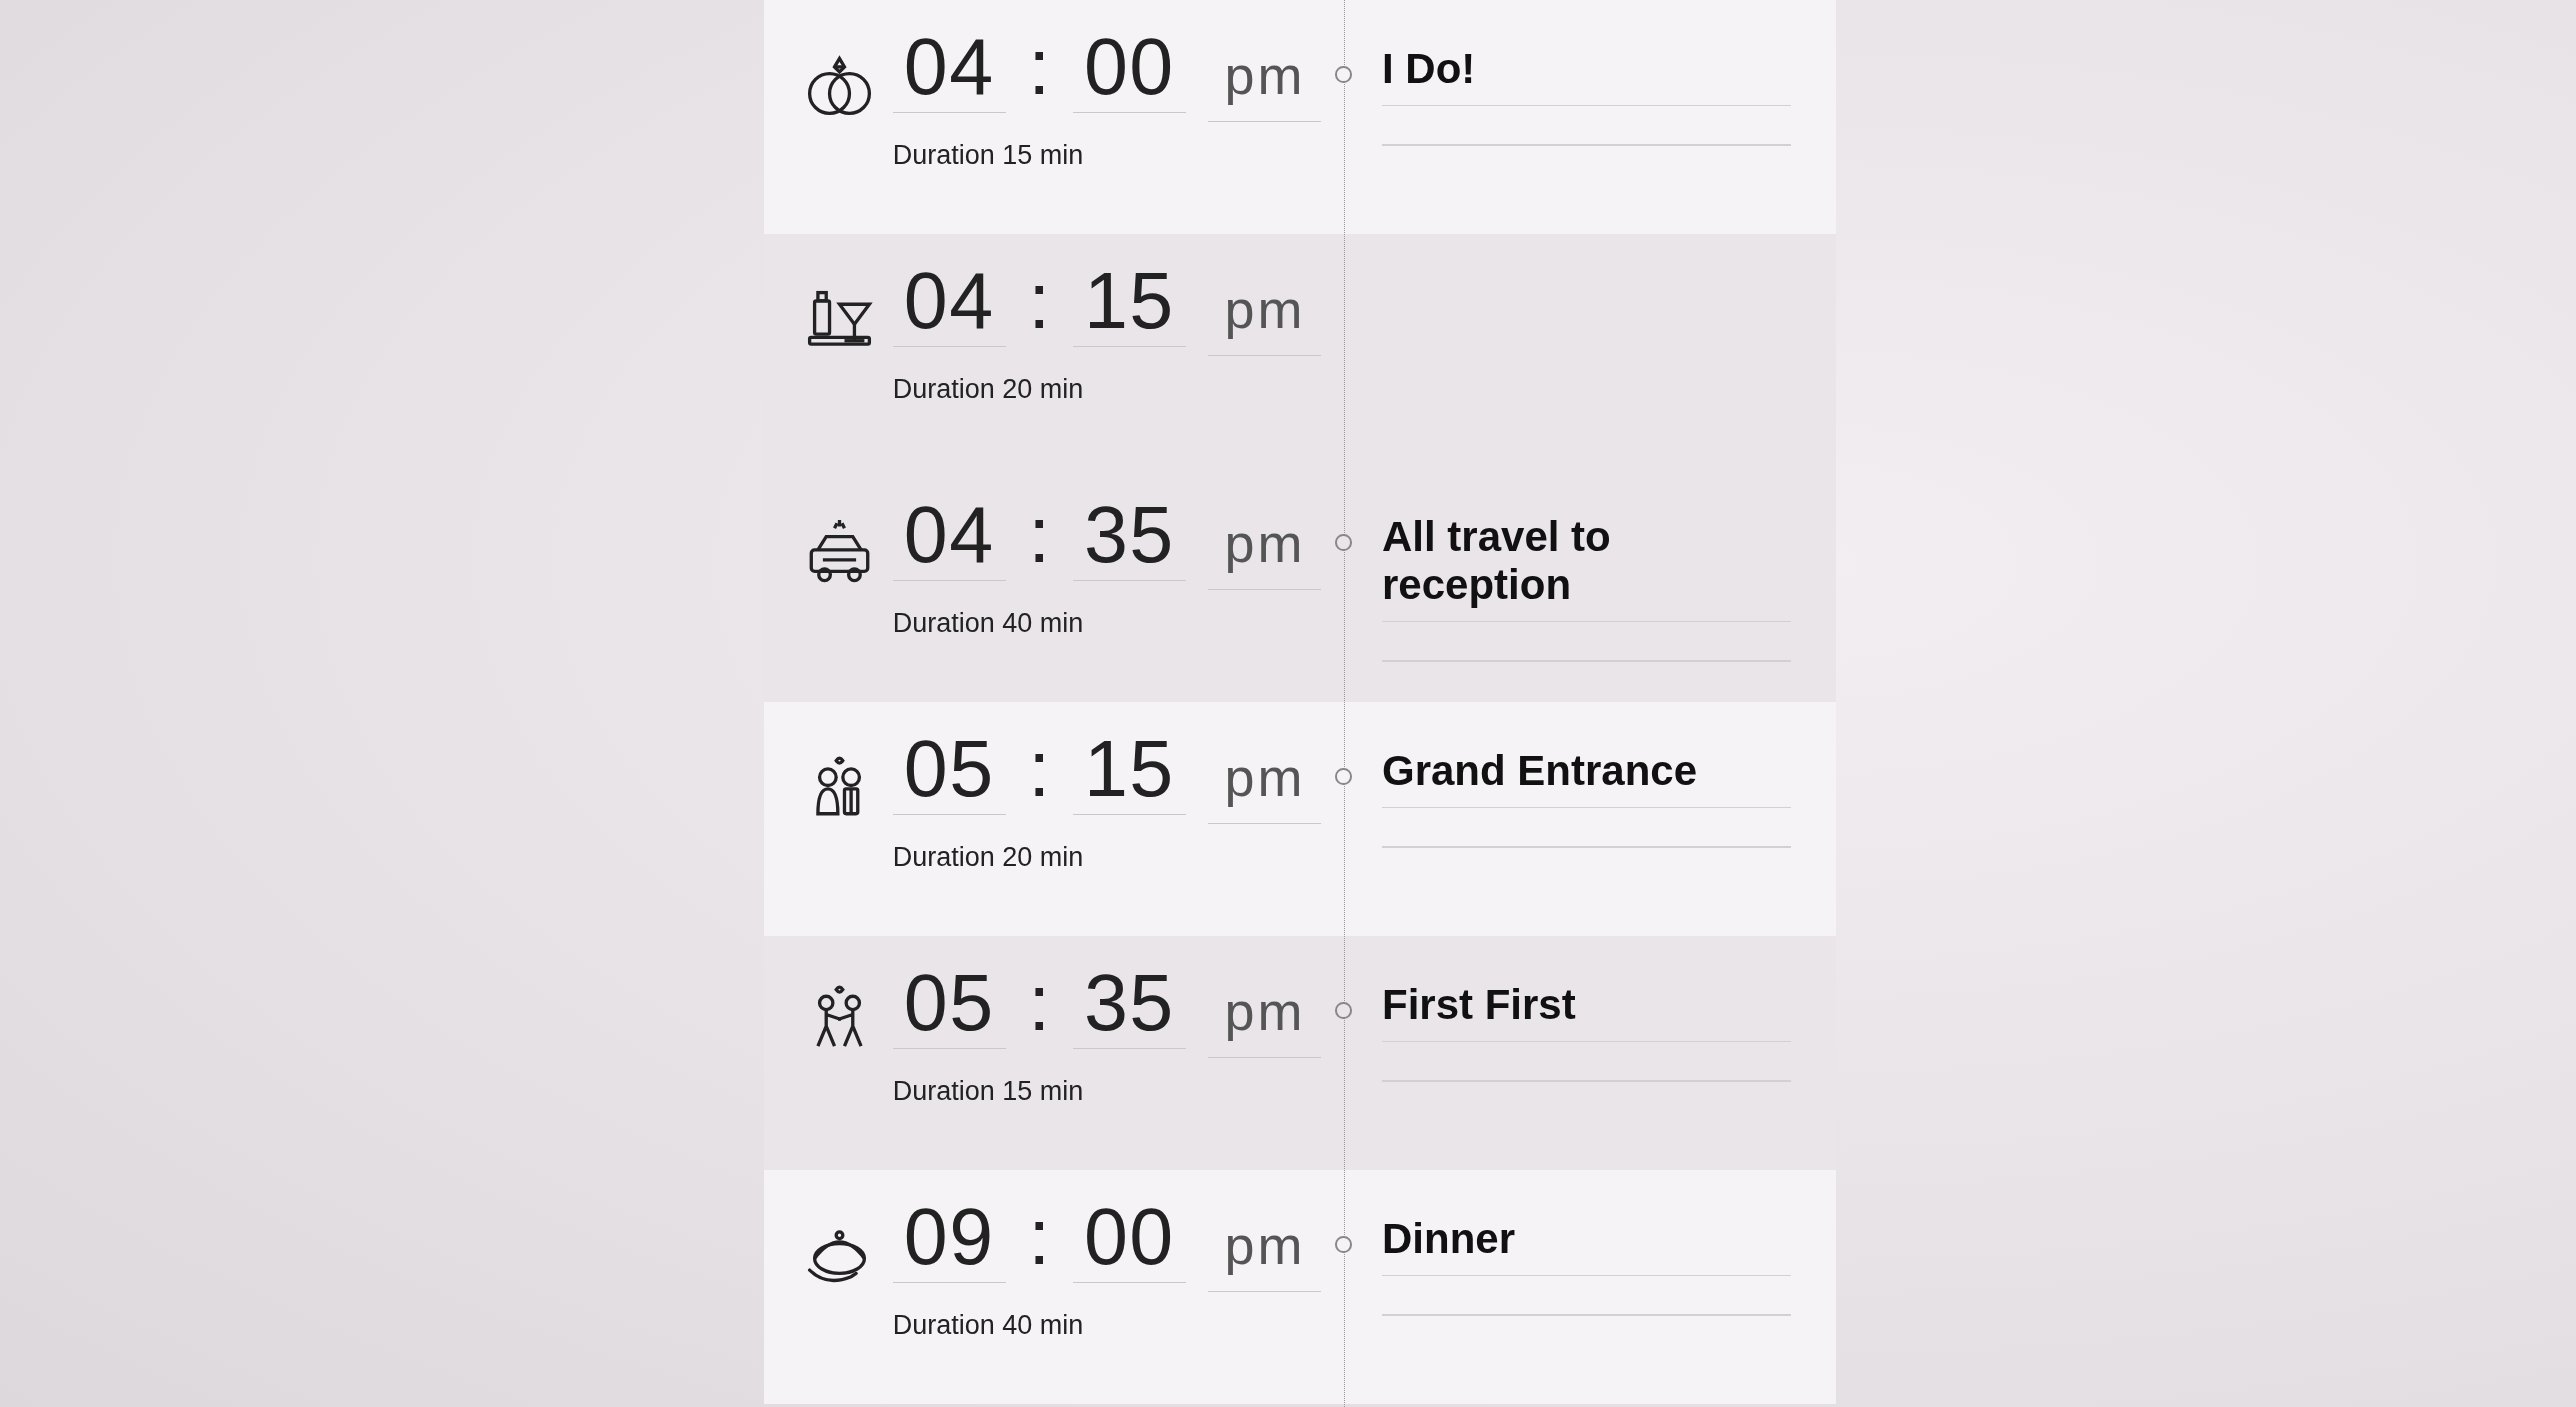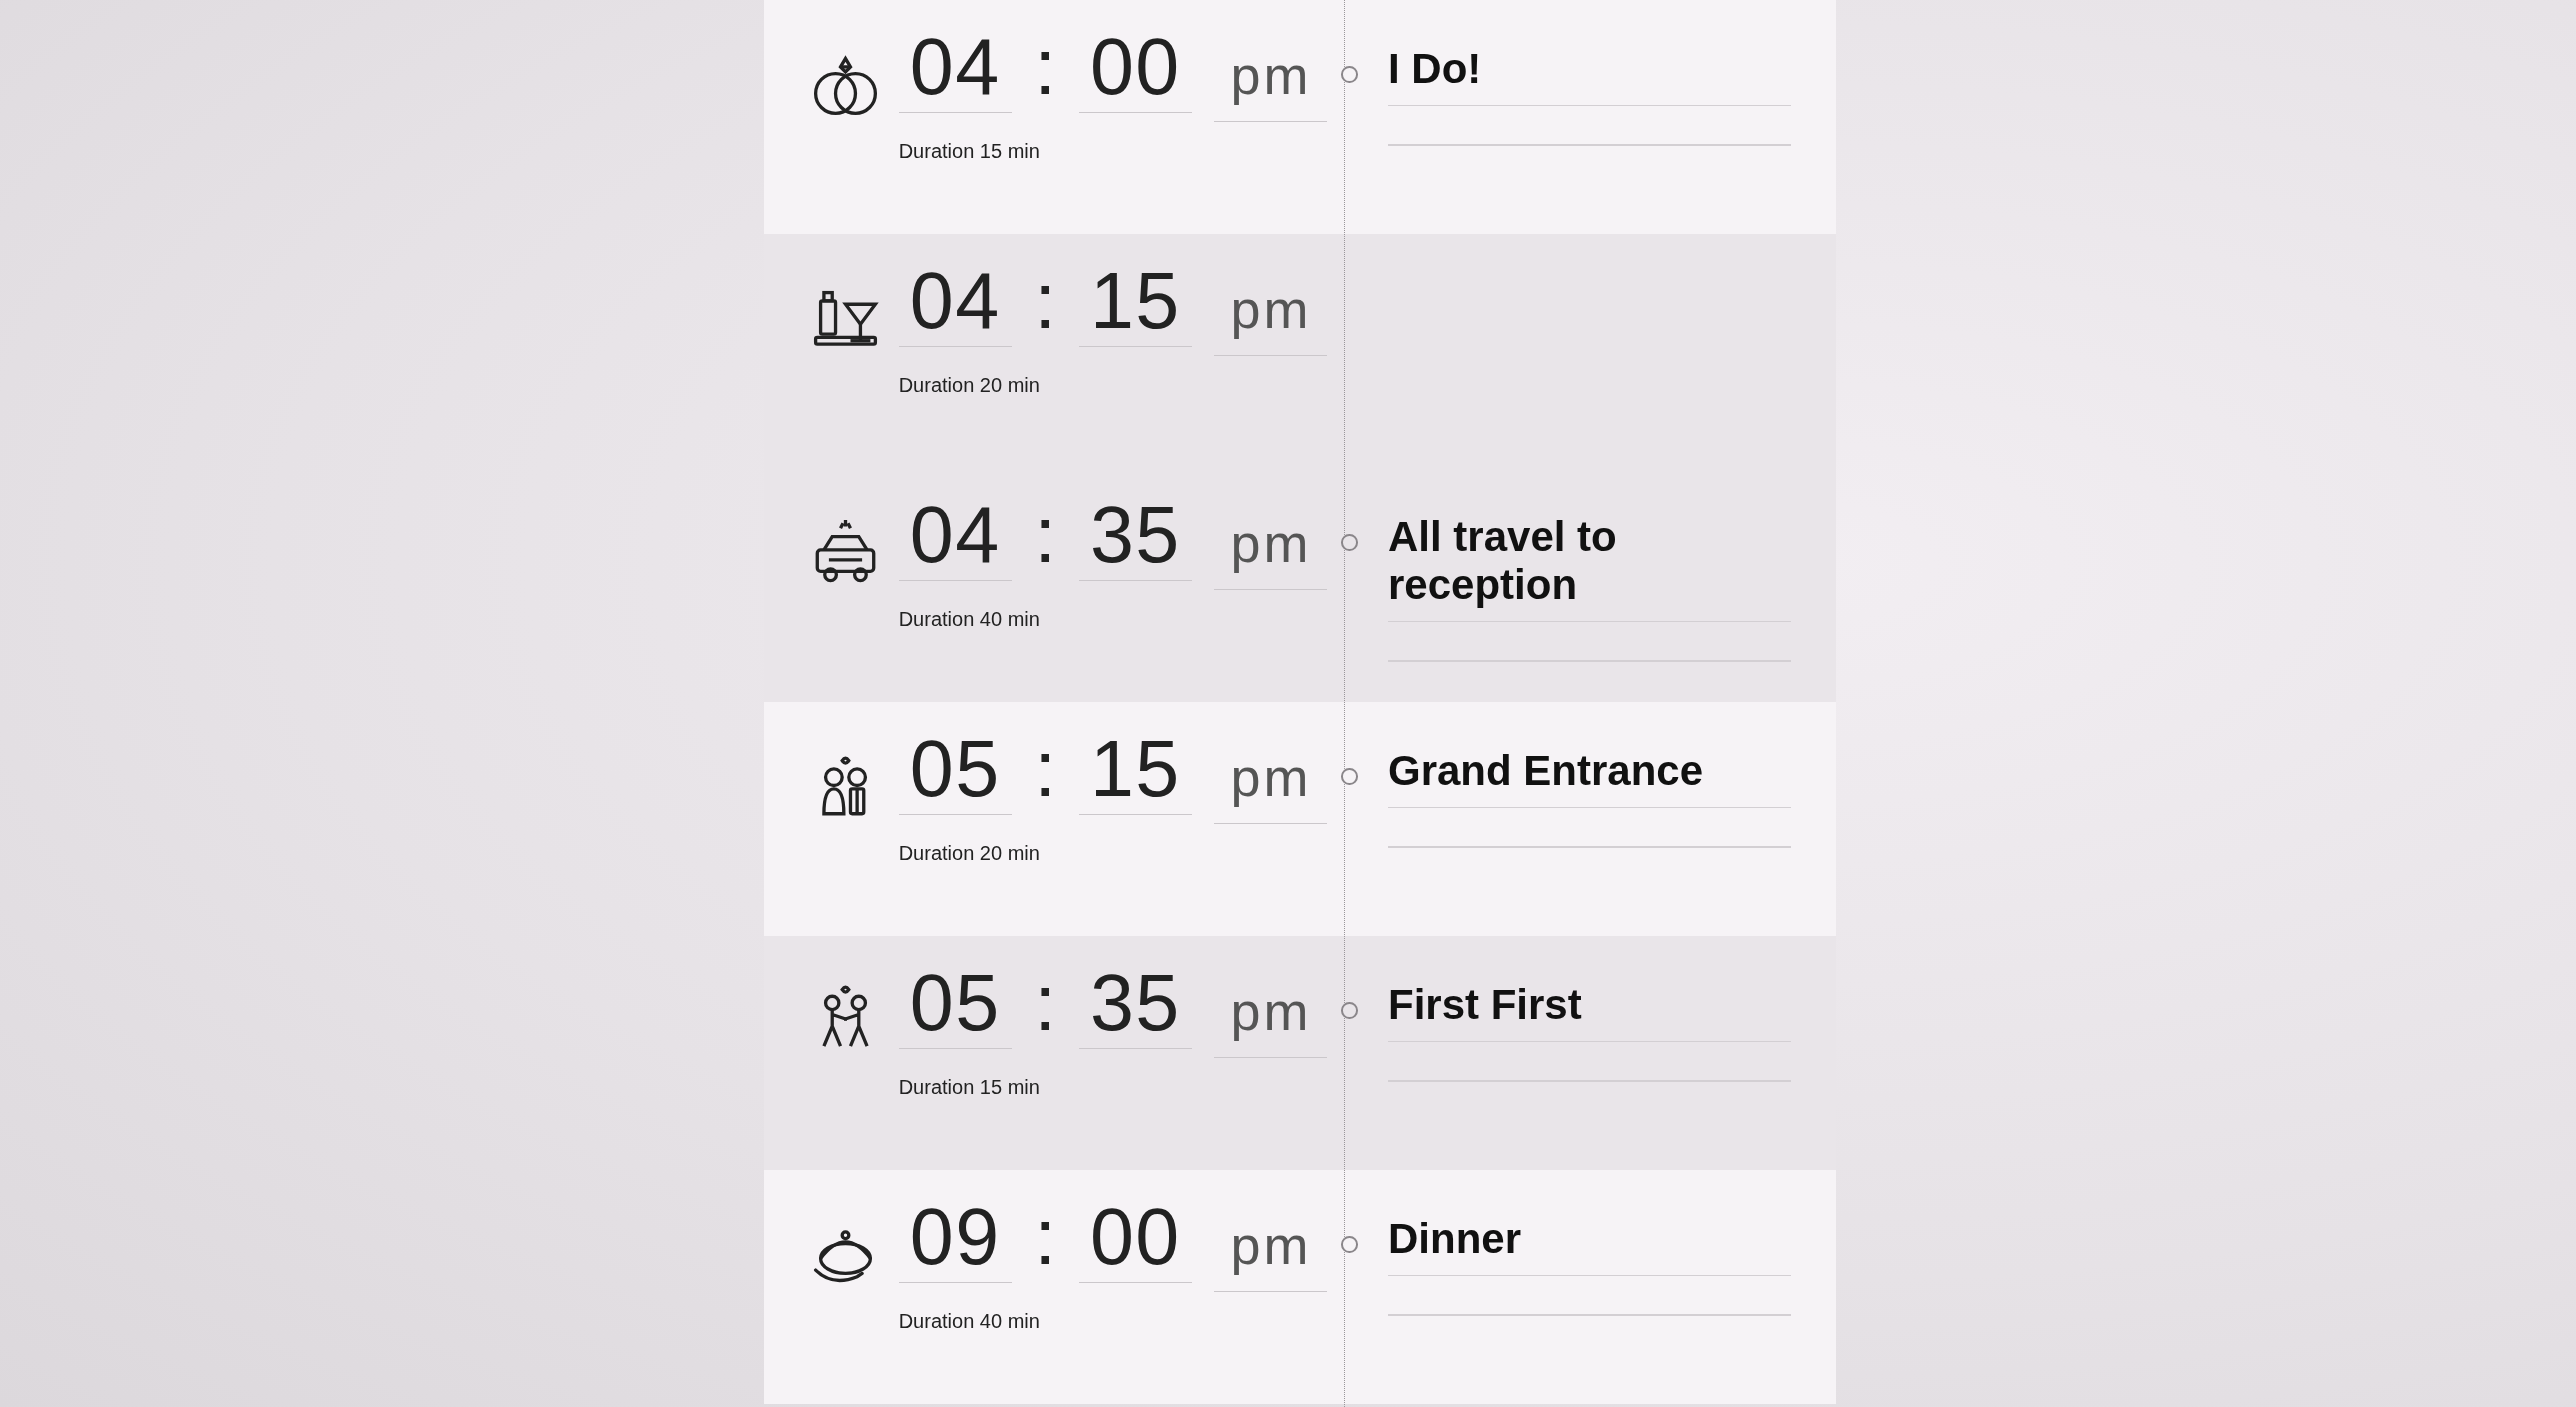--- a/index.html
+++ b/index.html
@@ -38,21 +38,20 @@
     display: flex;
     align-items: flex-start;
   }
   .event.alt { background: #f6f3f6; }
   .event.plain { background: #e9e5e9; }
   .event .left {
     width: 580px; 
     padding: 27px 22.6px 22.6px 30px;
     display: flex;
     align-items: flex-start;
-    margin-left: 6px;
   }
   .event .icon-slot {
     width: 113px;
     display: flex;
     align-items: center;
     justify-content: center;
     padding-top: 15px;
   }
   .event .icon-slot svg {
     width: 83px; height: 83px;
@@ -89,21 +88,21 @@
     font-weight: 300;
     color: #555;
     border-bottom: 1.5px solid #cbc7cb;
     padding-bottom: 15px;
     min-width: 113px;
     text-align: center;
     letter-spacing: 3px;
   }
   .duration {
     margin-top: 18px;
-    font-size: 20px;
+    font-size: 27px;
     font-weight: 500;
     color: #222;
   }
   .event .right {
     flex: 1;
     padding: 45px 45px 22.6px 38px;
     position: relative;
   }
   .marker {
     position: absolute;

